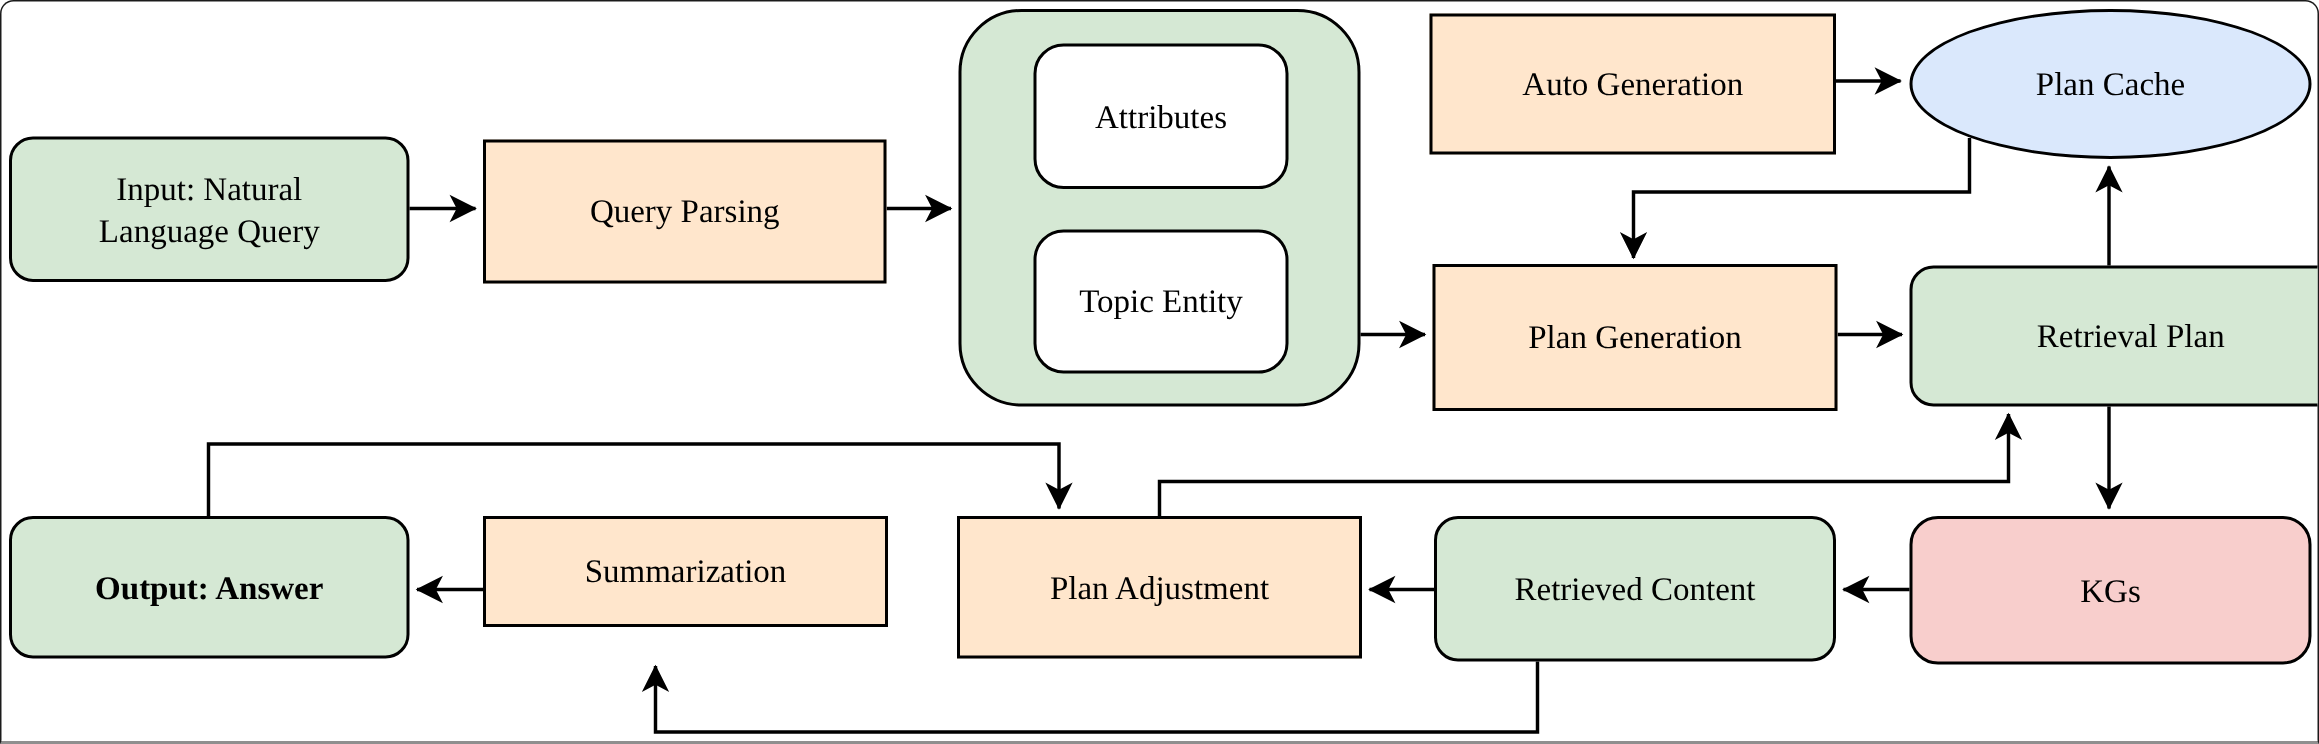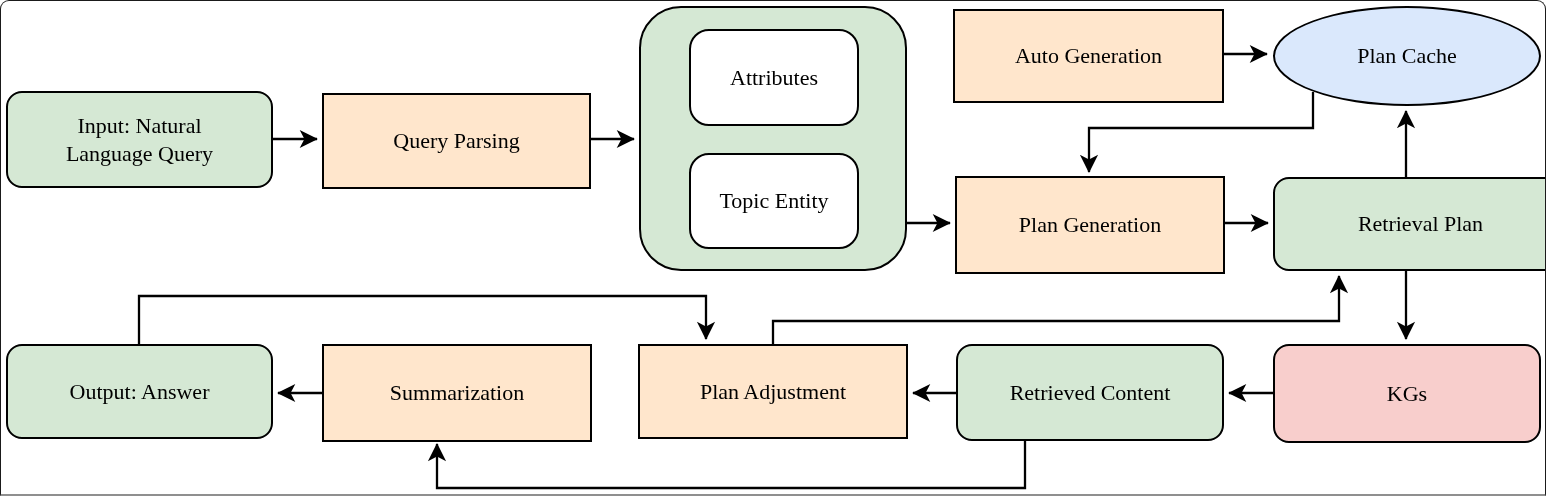--- a/index.html
+++ b/index.html
@@ -33,38 +33,38 @@
     line-height: 1.25;
     color: #000000;
   }
   .rect    { border-radius: 0; }
   .rounded { border-radius: 16px; }
   .group   { border-radius: 42px; }
   .ellipse { border-radius: 50%; }
   .fill-green  { background: #d5e8d4; }
   .fill-orange { background: #ffe6cc; }
   .fill-blue   { background: #dae8fc; }
-  .fill-pink   { background: #f8cecc; }
+  .fill-pink   { background: #f8cecc; border-radius: 19px; }
   .fill-white  { background: #ffffff; }
 
   
   #n-input            { left: 5px;    top: 90px;  width: 267px; height: 97px;  padding: 0 36px; }
   #n-query-parsing    { left: 321px;  top: 92px;  width: 269px; height: 96px;  }
   #n-parse-group      { left: 638px;  top: 5px;   width: 268px; height: 265px; }
   #n-attributes       { left: 688px;  top: 28px;  width: 170px; height: 97px;  border-radius: 20px; }
   #n-topic-entity     { left: 688px;  top: 152px; width: 170px; height: 96px;  border-radius: 20px; }
   #n-auto-generation  { left: 952px;  top: 8px;   width: 271px; height: 94px;  }
   #n-plan-cache       { left: 1272px; top: 5px;   width: 268px; height: 100px; }
   #n-plan-generation  { left: 954px;  top: 175px; width: 270px; height: 98px;  }
   #n-retrieval-plan   { left: 1272px; top: 176px; width: 295px; height: 94px;  }
   #n-kgs              { left: 1272px; top: 343px; width: 268px; height: 99px;  }
   #n-retrieved-content{ left: 955px;  top: 343px; width: 268px; height: 97px;  }
   #n-plan-adjustment  { left: 637px;  top: 343px; width: 270px; height: 95px;  }
-  #n-summarization    { left: 321px;  top: 343px; width: 270px; height: 98px;  }
-  #n-output           { left: 5px;    top: 343px; width: 267px; height: 95px;  }
+  #n-summarization    { left: 321px;  top: 343px; width: 270px; height: 74px;  }
+  #n-output           { left: 5px;    top: 343px; width: 267px; height: 95px; font-weight: bold;  }
 </style>
 </head>
 <body>
 
 <div id="frame">
 
   <svg id="edges-svg" viewBox="0 0 1546 496" xmlns="http://www.w3.org/2000/svg">
     <defs>
       <marker id="arrow" viewBox="0 0 12 12" refX="10.5" refY="6" markerWidth="9.5" markerHeight="9.5" orient="auto">
         <path d="M1,1 L11,6 L1,11 L3.6,6 Z" fill="#000000"></path>

